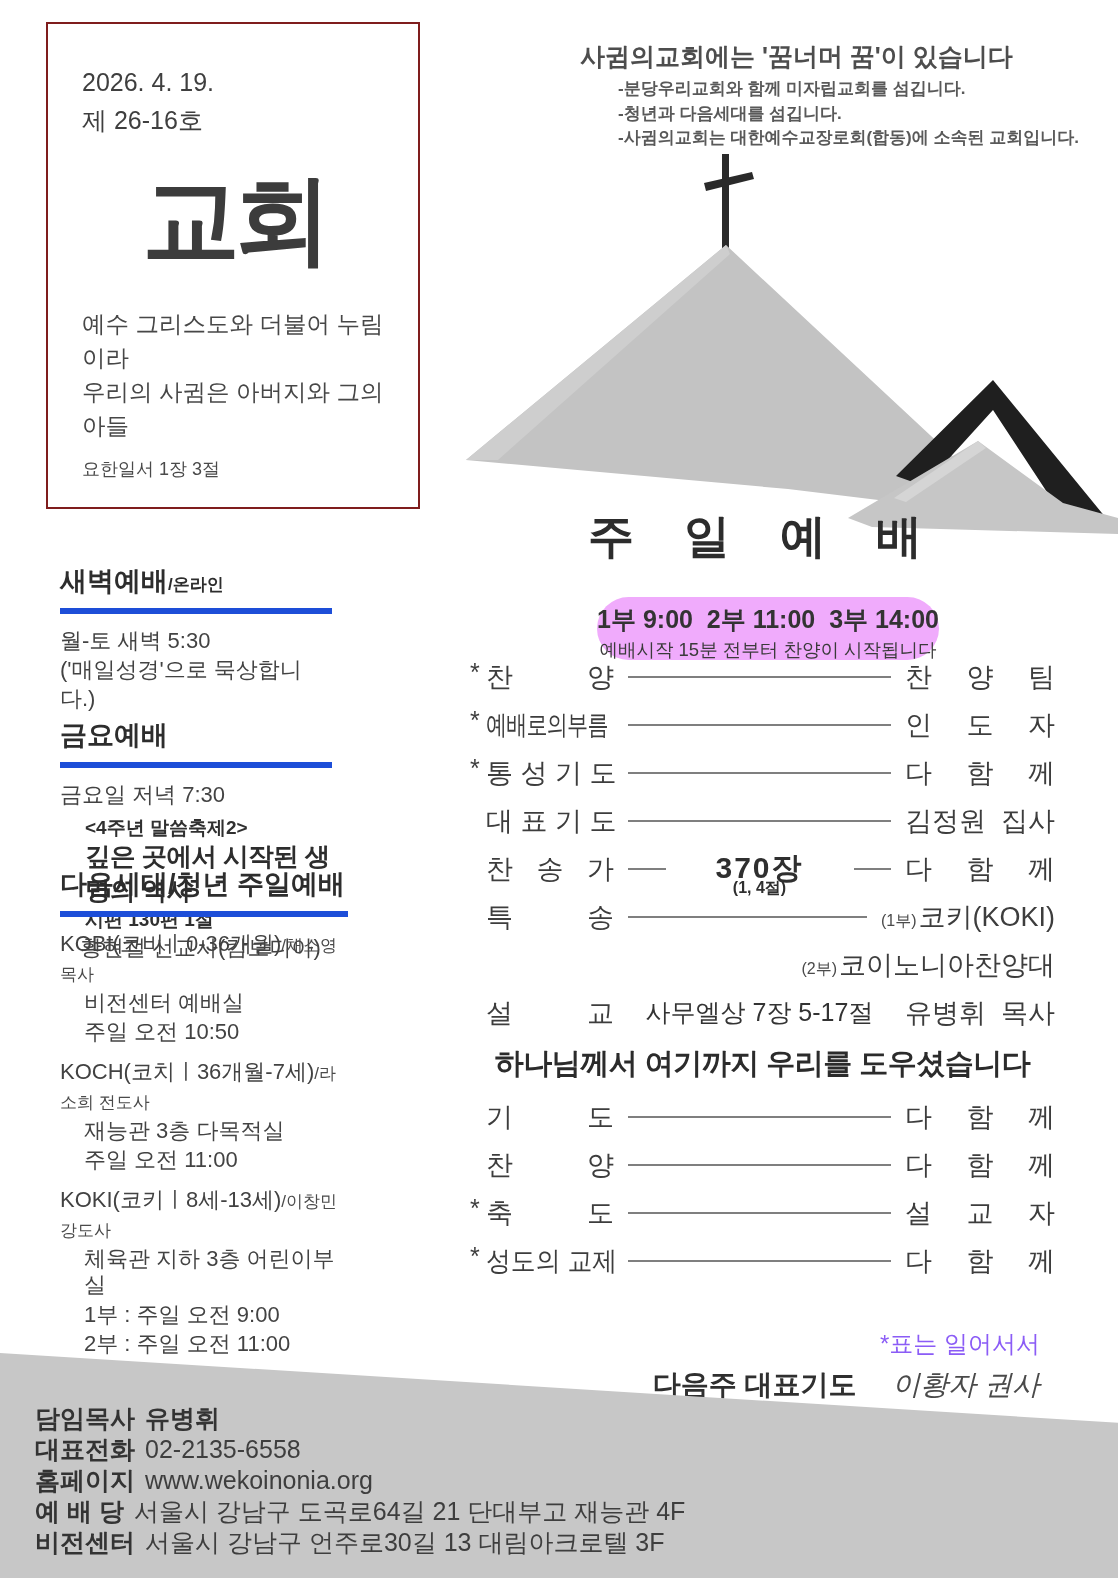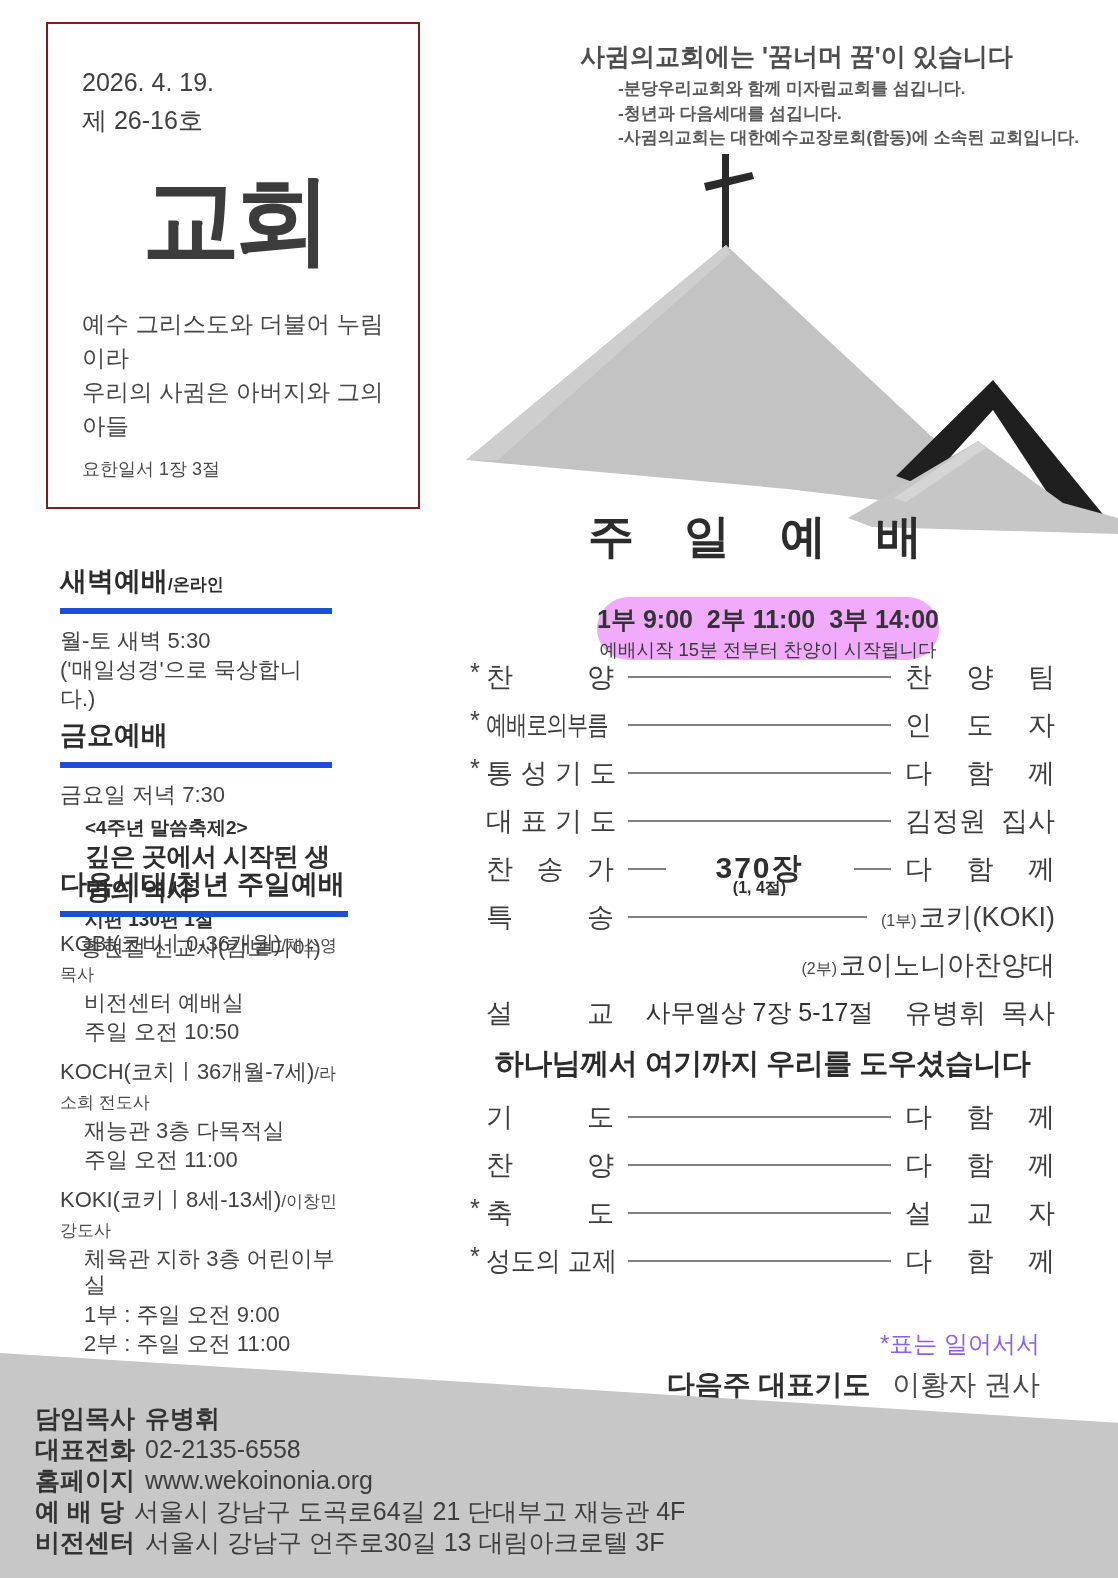--- a/index.html
+++ b/index.html
@@ -53,21 +53,21 @@
   .w-right-flex { display:flex; align-items:baseline; justify-content:flex-end; }
   .w-part { font-size:16px; color:#4a4a4a; margin-right:2px; }
   .row-end { justify-content:flex-end; }
   .sermon-title { text-align:center; font-size:29px; font-weight:bold; color:#2b2b2b;
                   margin:3px 0 16px 0; letter-spacing:-0.5px; }
   
   .footnotes { position:absolute; right:78px; top:1328px; text-align:right; }
   .stand-note { font-size:24px; font-weight:normal; color:#8b5cf6; }
   .next-week { margin-top:6px; font-size:28px; color:#4a4a4a; }
   .next-week .nw-label { font-weight:bold; color:#2f2f2f; }
-  .next-week .nw-person { margin-left:14px; }
+  .next-week .nw-person { margin-left:28px;font-style:italic; }
   
   .lsec { position:absolute; left:60px; width:272px; }
   .lsec-head { border-bottom:6px solid #1d4ed8; padding-bottom:9px; }
   .lsec-title { font-size:27px; font-weight:bold; color:#2d2d2d; }
   .lsec-suffix { font-size:17px; font-weight:bold; color:#2d2d2d; }
   .lsec-body { margin-top:12px; font-size:22px; color:#434343; line-height:1.32; }
   .fri-tag { font-size:19px; font-weight:bold; color:#303030; margin:6px 0 0 25px; }
   .fri-title { font-size:25.5px; font-weight:bold; color:#2d2d2d; margin-left:25px; letter-spacing:-0.5px; }
   .fri-scripture { font-size:19px; font-weight:bold; color:#303030; margin-left:25px; }
   .fri-speaker { font-size:22px; color:#434343; margin-left:20px; }

